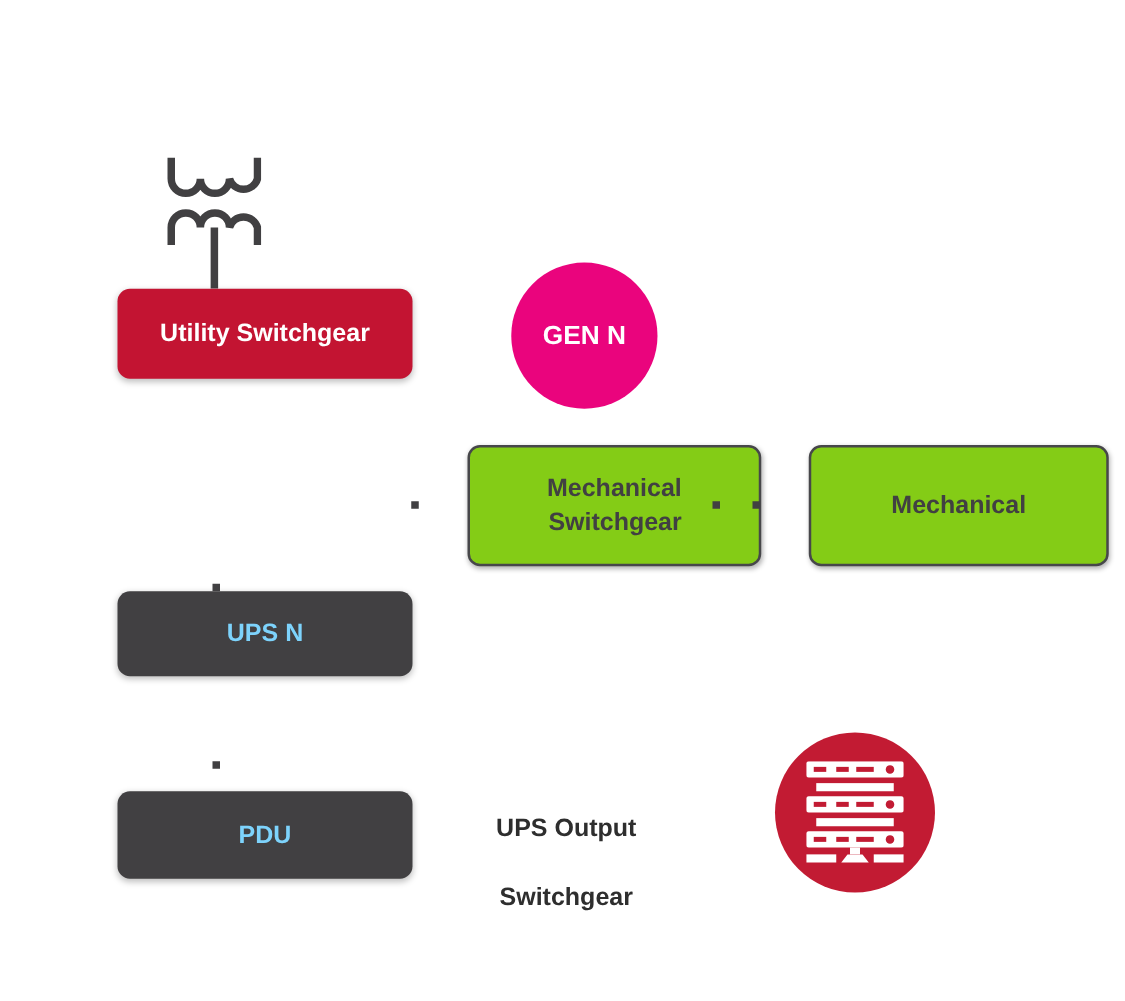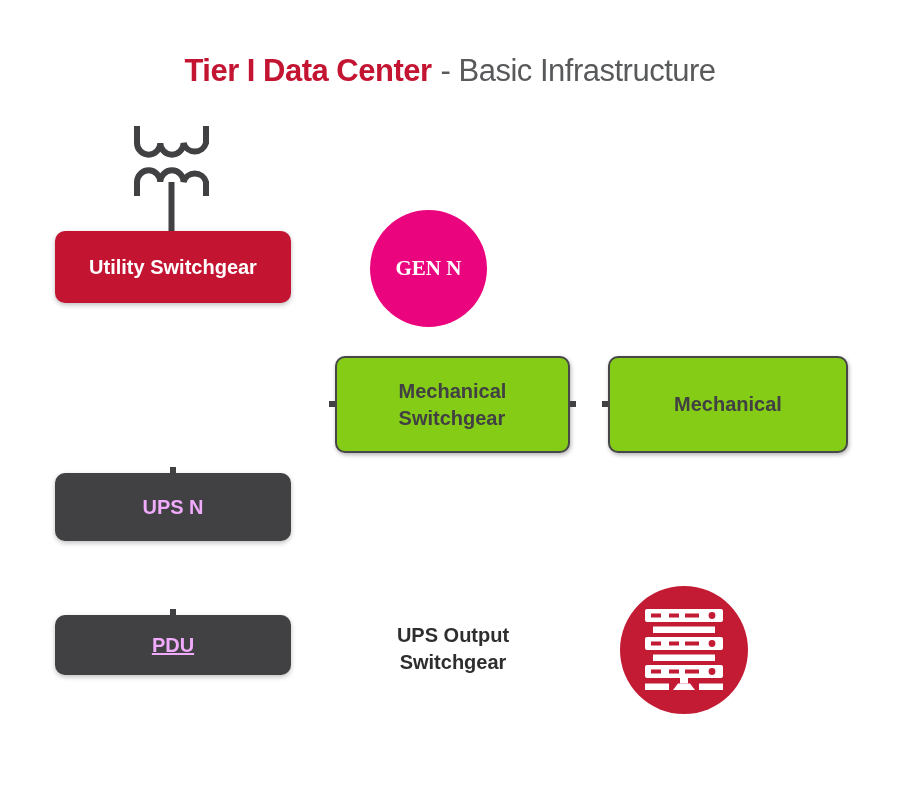--- a/index.html
+++ b/index.html
@@ -13,72 +13,71 @@
     text-align:center;font-size:31px;line-height:38px;letter-spacing:-0.5px;
     font-weight:400;white-space:nowrap;
   }
   .t-red{color:var(--red,#C31432);font-weight:700;}
   .t-gray{color:var(--title-gray,#58595B);font-weight:400;margin-left:9px;}
   
   .transformer{position:absolute;left:133px;top:126px;width:76px;height:105px;color:var(--icon-gray,#414042);}
   
   .node{
     position:absolute;box-sizing:border-box;display:flex;align-items:center;justify-content:center;
-    text-align:left;font-weight:700;
+    text-align:right;font-weight:700;margin-left:39px;
   }
   .box-red{
     background:var(--red,#C31432);color:#fff;border-radius:10px;font-size:20px;
     box-shadow:0 2px 5px rgba(0,0,0,0.25);
   }
   .box-dark{
-    background:var(--dark,#414042);color:#f0abfc;border-radius:10px;font-size:20px;
+    background:var(--dark,#414042);color:#7dd3fc;border-radius:10px;font-size:20px;
     box-shadow:0 2px 5px rgba(0,0,0,0.25);
   }
   .box-white{
     background:#84cc16;color:var(--box-text,#414042);border:2.5px solid var(--box-border,#47474A);
     border-radius:10px;font-size:20px;line-height:27px;
     box-shadow:1px 2px 4px rgba(0,0,0,0.3);
   }
   .box-white span{display:block;}
   .utility{left:55px;top:231px;width:236px;height:72px;}
   .ups-n{left:55px;top:473px;width:236px;height:68px;}
-  .pdu{left:55px;top:615px;width:236px;height:60px;text-decoration:underline;}
+  .pdu{left:55px;top:633px;width:236px;height:70px;}
   .mech-sw{left:335px;top:356px;width:235px;height:97px;}
   .mech-sys{left:608px;top:356px;width:240px;height:97px;}
   
   .gen-circle{
     left:370px;top:210px;width:117px;height:117px;border-radius:50%;
-    background:var(--pink,#EA047D);color:#fff;font-size:21px;font-family:Liberation Serif, serif;
+    background:var(--pink,#EA047D);color:#fff;font-size:21px;
   }
   .server-circle{
     position:absolute;left:620px;top:586px;width:128px;height:128px;border-radius:50%;
     background:var(--circle-red,#C21B33);display:flex;align-items:center;justify-content:center;
   }
   .server-circle svg .cut{fill:var(--circle-red,#C21B33);}
   
   .ups-output-label{
     position:absolute;left:353px;top:622px;width:200px;text-align:center;
     color:var(--label-dark,#2E2E2E);font-size:20px;line-height:27px;font-weight:700;
   }
-  .ups-output-label span{display:block;}
+  .ups-output-label span{display:block;margin-top:28px;}
   
   .stub{position:absolute;background:var(--icon-gray,#414042);}
   .stub-v{width:6px;height:6px;}
   .stub-ups{left:170px;top:467px;}
   .stub-pdu{left:170px;top:609px;}
   .stub-msw-l{left:329px;top:401px;}
   .stub-msw-r{left:570px;top:401px;}
   .stub-msys-l{left:602px;top:401px;}
 </style>
 </head>
 <body>
 
 <div class="canvas">
 
-  <h1 class="title"><span class="t-red">Tier I Data Center</span><span class="t-gray">- Basic Infrastructure</span></h1>
 
   <div class="transformer">
     <svg viewBox="0 0 76 105" width="76" height="105" aria-hidden="true">
       <path d="M4 0 L4 17 A11.65 11.65 0 0 0 27.3 17 A11.65 11.65 0 0 0 50.6 17 A11.65 11.65 0 0 0 73 17 L73 0" fill="none" stroke="currentColor" stroke-width="6"></path>
       <path d="M4 70 L4 56 A11.65 11.65 0 0 1 27.3 56 A11.65 11.65 0 0 1 50.6 56 A11.65 11.65 0 0 1 73 56 L73 70" fill="none" stroke="currentColor" stroke-width="6"></path>
       <path d="M38.5 56 L38.5 105" fill="none" stroke="currentColor" stroke-width="6"></path>
     </svg>
   </div>
 
   <div class="node box-red utility">

